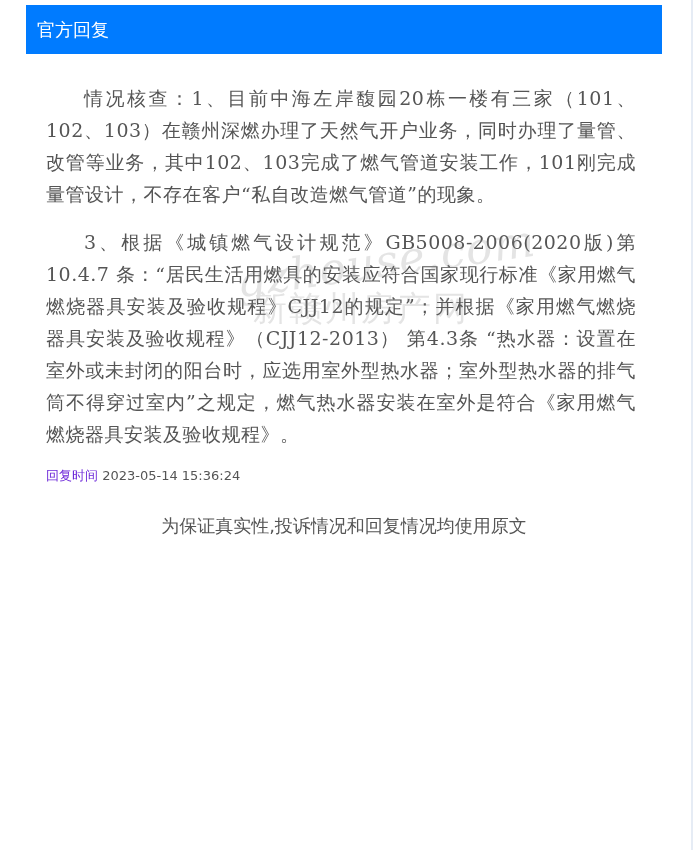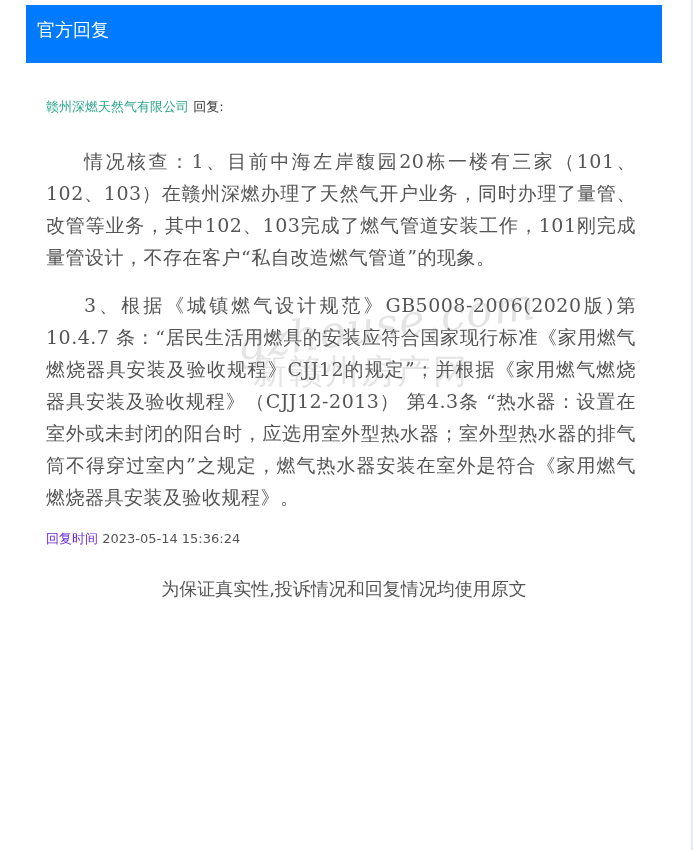--- a/index.html
+++ b/index.html
@@ -22,21 +22,21 @@
       height: 850px;
       background: #e6ecf5;
     }
     .panel {
       position: absolute;
       left: 26px;
       top: 5px;
       width: 636px;
     }
     .panel-header {
-      height: 58px;
+      height: 49px;
       background: #007bff;
       color: #ffffff;
       font-size: 18px;
       line-height: 49px;
       padding-left: 11px;
       box-sizing: border-box;
     }
     .reply-meta {
       margin-top: 34px;
       padding-left: 20px;
@@ -111,24 +111,20 @@
     }
   </style>
 </head>
 <body>
 
 <div class="right-strip"></div>
 
 <div class="panel">
   <div class="panel-header">官方回复</div>
 
-  <div class="reply-meta">
-    <a class="company-link">赣州深燃天然气有限公司</a>
-    <span>回复:</span>
-  </div>
 
   <div class="reply-body">
     <p>情况核查：1、目前中海左岸馥园20栋一楼有三家（101、102、103）在赣州深燃办理了天然气开户业务，同时办理了量管、改管等业务，其中102、103完成了燃气管道安装工作，101刚完成量管设计，不存在客户“私自改造燃气管道”的现象。</p>
     <p>3、根据《城镇燃气设计规范》GB5008-2006(2020版)第10.4.7 条：“居民生活用燃具的安装应符合国家现行标准《家用燃气燃烧器具安装及验收规程》CJJ12的规定”；并根据《家用燃气燃烧器具安装及验收规程》（CJJ12-2013） 第4.3条 “热水器：设置在室外或未封闭的阳台时，应选用室外型热水器；室外型热水器的排气筒不得穿过室内”之规定，燃气热水器安装在室外是符合《家用燃气燃烧器具安装及验收规程》。</p>
 
     <div class="watermark">
       <div class="wm-en">gzhouse.com</div>
       <div class="wm-cn">新赣州房产网</div>
     </div>
   </div>

